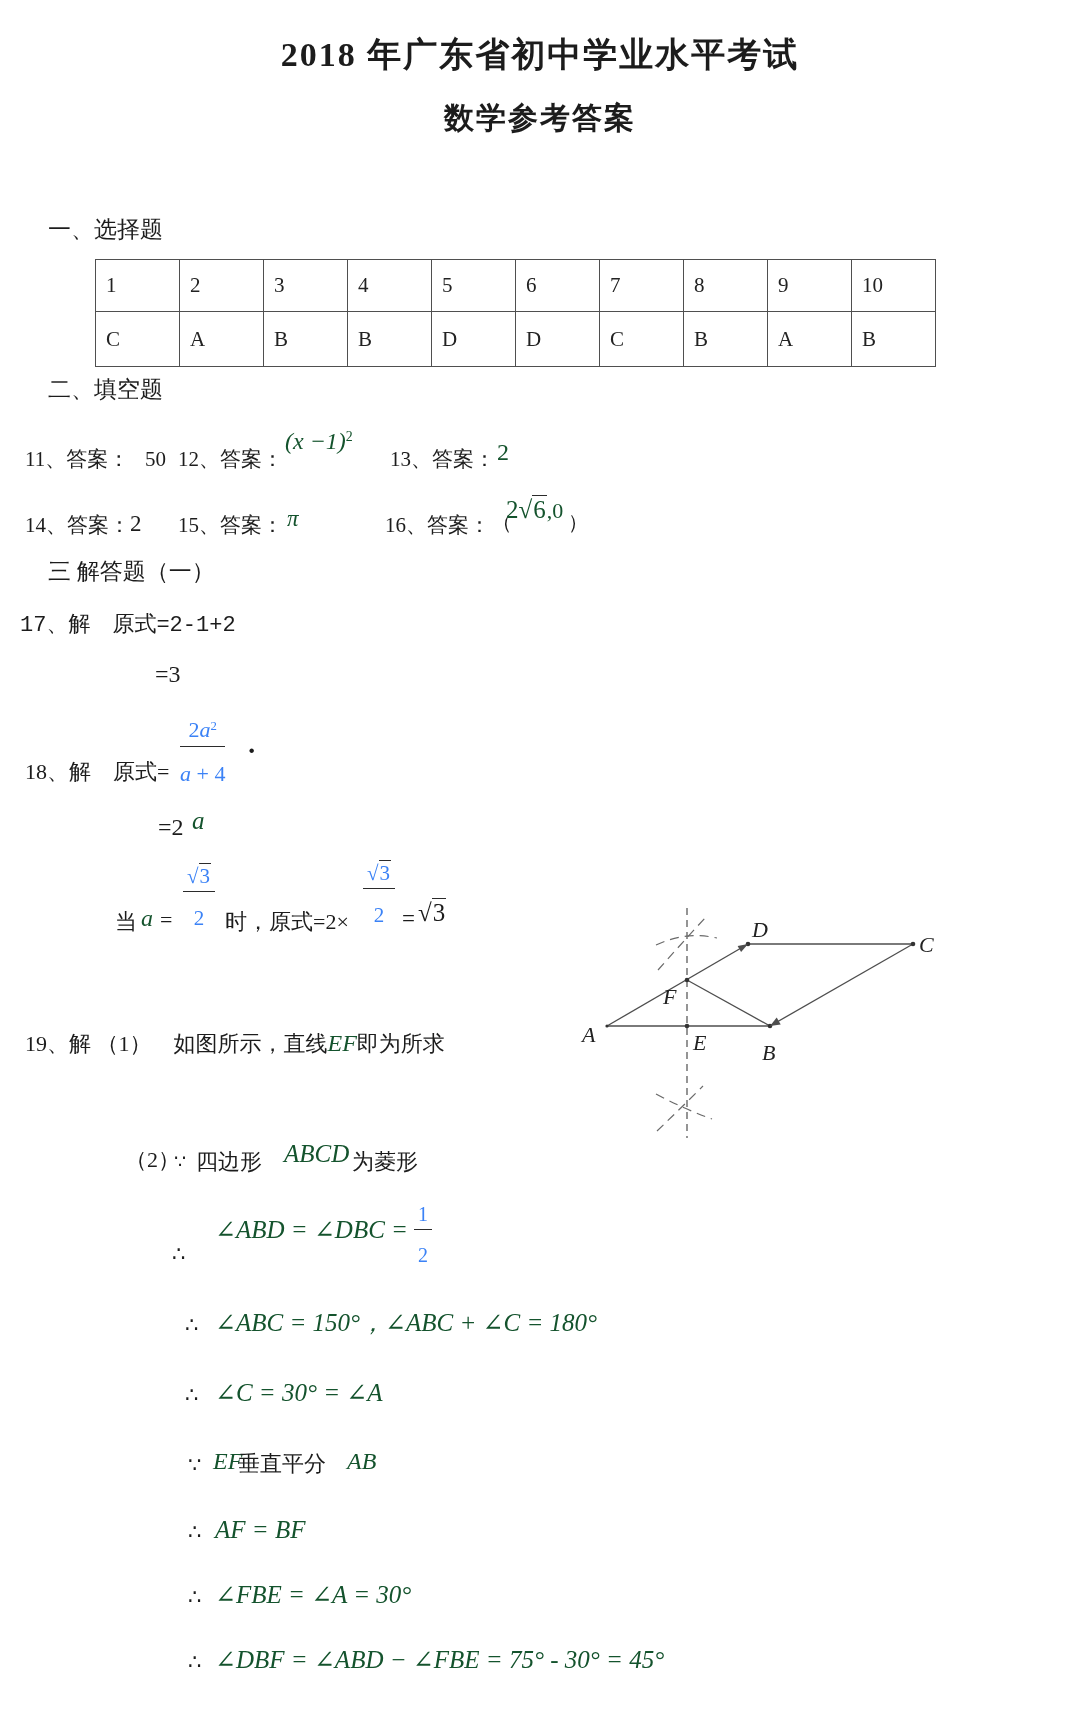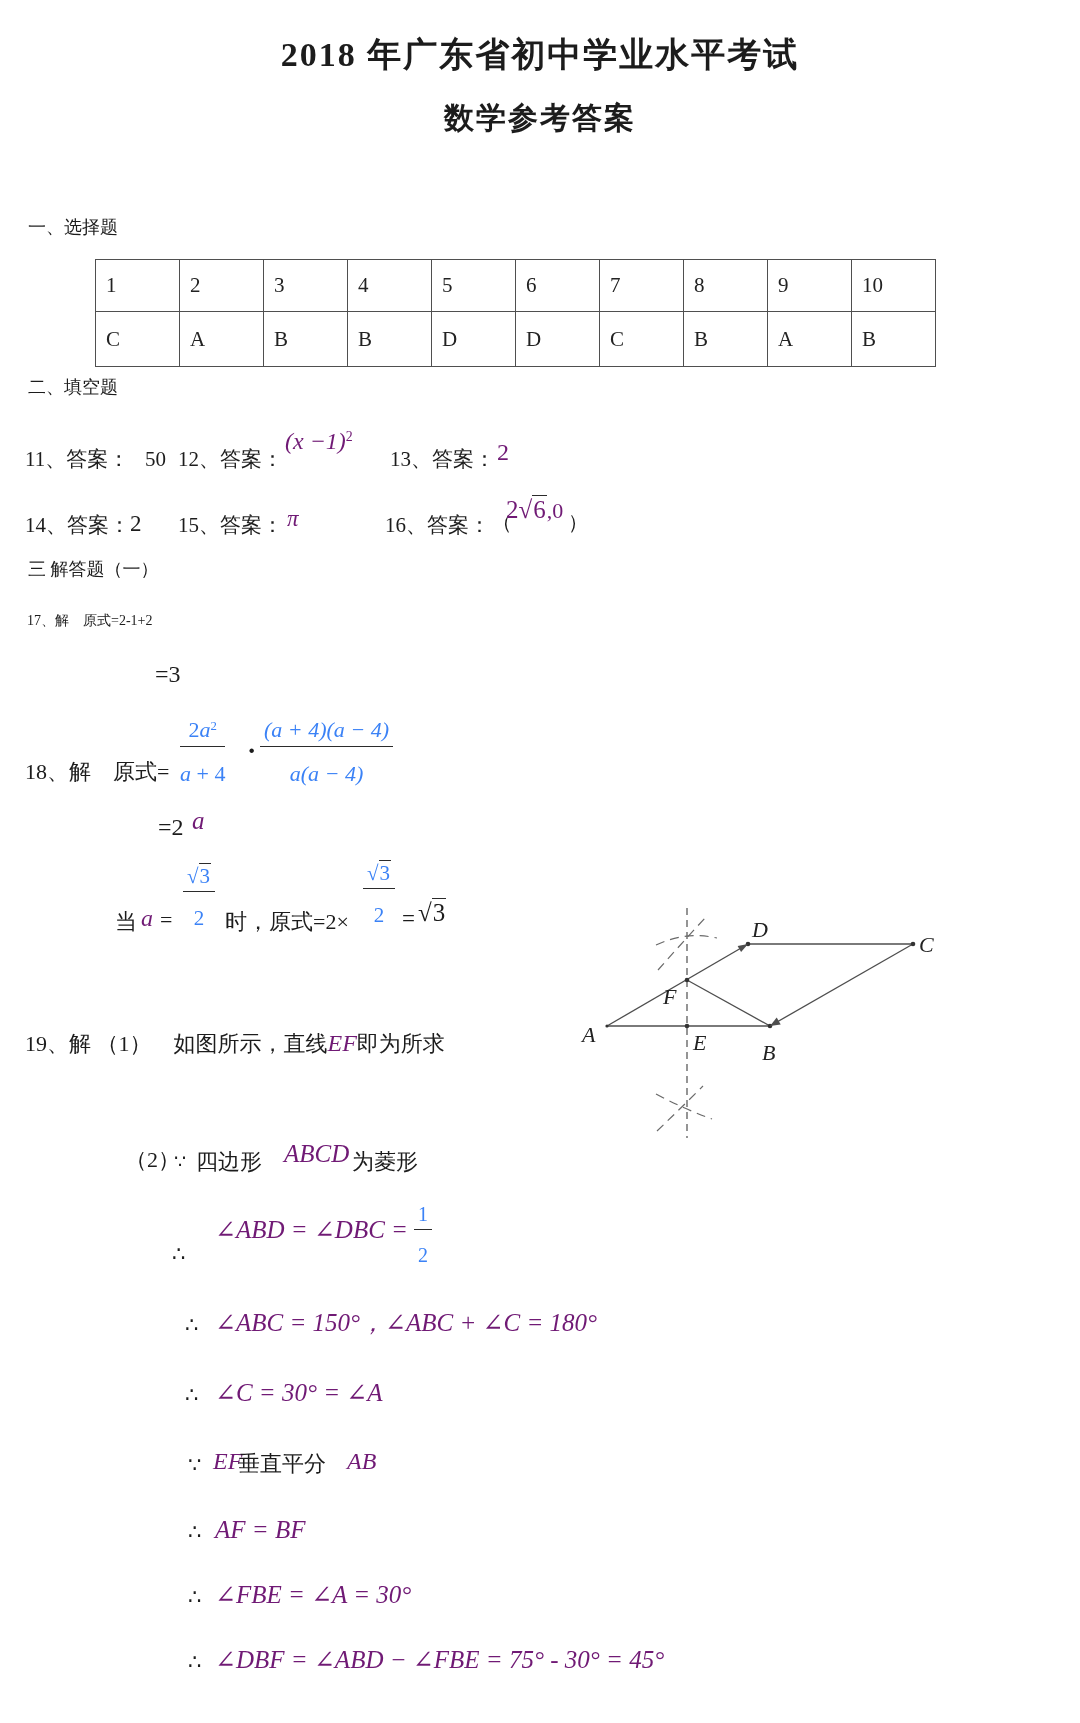--- a/index.html
+++ b/index.html
@@ -1,24 +1,24 @@
 <!DOCTYPE html>
 <html><head>
 <meta charset="utf-8">
 <style>
   html,body{margin:0;padding:0;background:#ffffff;}
   .page{position:relative;width:1080px;height:1723px;background:#ffffff;overflow:hidden;
         font-family:"Liberation Serif","DejaVu Serif",serif;color:#1c1c1c;line-height:1.25;}
   .abs{position:absolute;}
   .cjk{font-family:"Liberation Serif","DejaVu Serif",serif;color:#1c1c1c;}
-  .math{font-family:"Liberation Serif","DejaVu Serif",serif;font-style:italic;color:#701a75;}
+  .math{font-family:"Liberation Serif","DejaVu Serif",serif;font-style:italic;color:#14532d;}
   .title{width:100%;text-align:center;font-weight:bold;letter-spacing:2px;}
   .t1{top:34px;font-size:34px;}
   .t2{top:99px;font-size:30px;}
-  .heading{font-size:18px;}
+  .heading{font-size:23px;margin-left:20px;}
   .ans-table{position:absolute;left:95px;top:259px;width:841px;border-collapse:collapse;table-layout:fixed;}
   .ans-table td{border:1.6px solid #4f4f4f;font-size:21px;padding:0 0 0 10px;vertical-align:middle;color:#222;}
   .ans-table .hrow td{height:51px;}
   .ans-table .arow td{height:54px;}
   .fill{font-size:21px;}
   .frac{position:absolute;text-align:center;color:#3b82f6;}
   .frac .num{display:block;padding:0 4px 2px 4px;border-bottom:1.5px solid #2b2b2b;white-space:nowrap;}
   .frac .den{display:block;padding-top:13px;white-space:nowrap;}
   .exp{font-size:0.58em;position:relative;top:-0.55em;font-style:normal;}
   .mi{font-style:italic;}
@@ -84,36 +84,32 @@
   <span class="abs cjk fill" style="left:178px;top:512px;">15、答案：</span>
   <span class="abs math" style="left:287px;top:505px;font-size:23px;">π</span>
 
   <span class="abs cjk fill" style="left:385px;top:512px;">16、答案：</span>
   <span class="abs cjk" style="left:492px;top:510px;font-size:20px;">（</span>
   <span class="abs math nowrap" style="left:506px;top:494px;font-size:25px;font-style:normal;"><span>2</span><span>√</span><span class="vinc">6</span><span style="font-size:22px;">,0</span></span>
   <span class="abs cjk" style="left:568px;top:510px;font-size:20px;">）</span>
 
   <div class="abs cjk heading" style="left:28px;top:558px;">三 解答题（一）</div>
 
-  <div class="abs cjk" style="left:27px;top:612px;font-size:14px;">17、解　原式=2-1+2</div>
+  <div class="abs cjk" style="left:20px;top:612px;font-size:22px;font-family:Liberation Mono, monospace;">17、解　原式=2-1+2</div>
   <div class="abs cjk" style="left:155px;top:659px;font-size:24px;">=3</div>
 
   <div class="abs cjk" style="left:25px;top:758px;font-size:22px;">18、解　原式=</div>
 
   <div class="frac" style="left:180px;top:716px;font-size:22px;">
     <span class="num"><span class="mn">2</span><span class="mi">a</span><span class="exp">2</span></span>
     <span class="den"><span class="mi">a</span><span class="mn"> + 4</span></span>
   </div>
 
   <span class="abs cjk" style="left:247px;top:733px;font-size:28px;font-weight:bold;">·</span>
 
-  <div class="frac math" style="left:260px;top:716px;font-size:22px;">
-    <span class="num">(a + 4)(a − 4)</span>
-    <span class="den">a(a − 4)</span>
-  </div>
 
   <span class="abs cjk" style="left:158px;top:812px;font-size:24px;">=2</span>
   <span class="abs math" style="left:192px;top:805px;font-size:25px;">a</span>
 
   <span class="abs cjk" style="left:115px;top:908px;font-size:22px;">当</span>
   <span class="abs math" style="left:141px;top:903px;font-size:24px;">a</span>
   <span class="abs cjk" style="left:160px;top:906px;font-size:22px;">=</span>
 
   <div class="frac" style="left:183px;top:863px;font-size:21px;">
     <span class="num nowrap"><span>√</span><span class="vinc">3</span></span>

